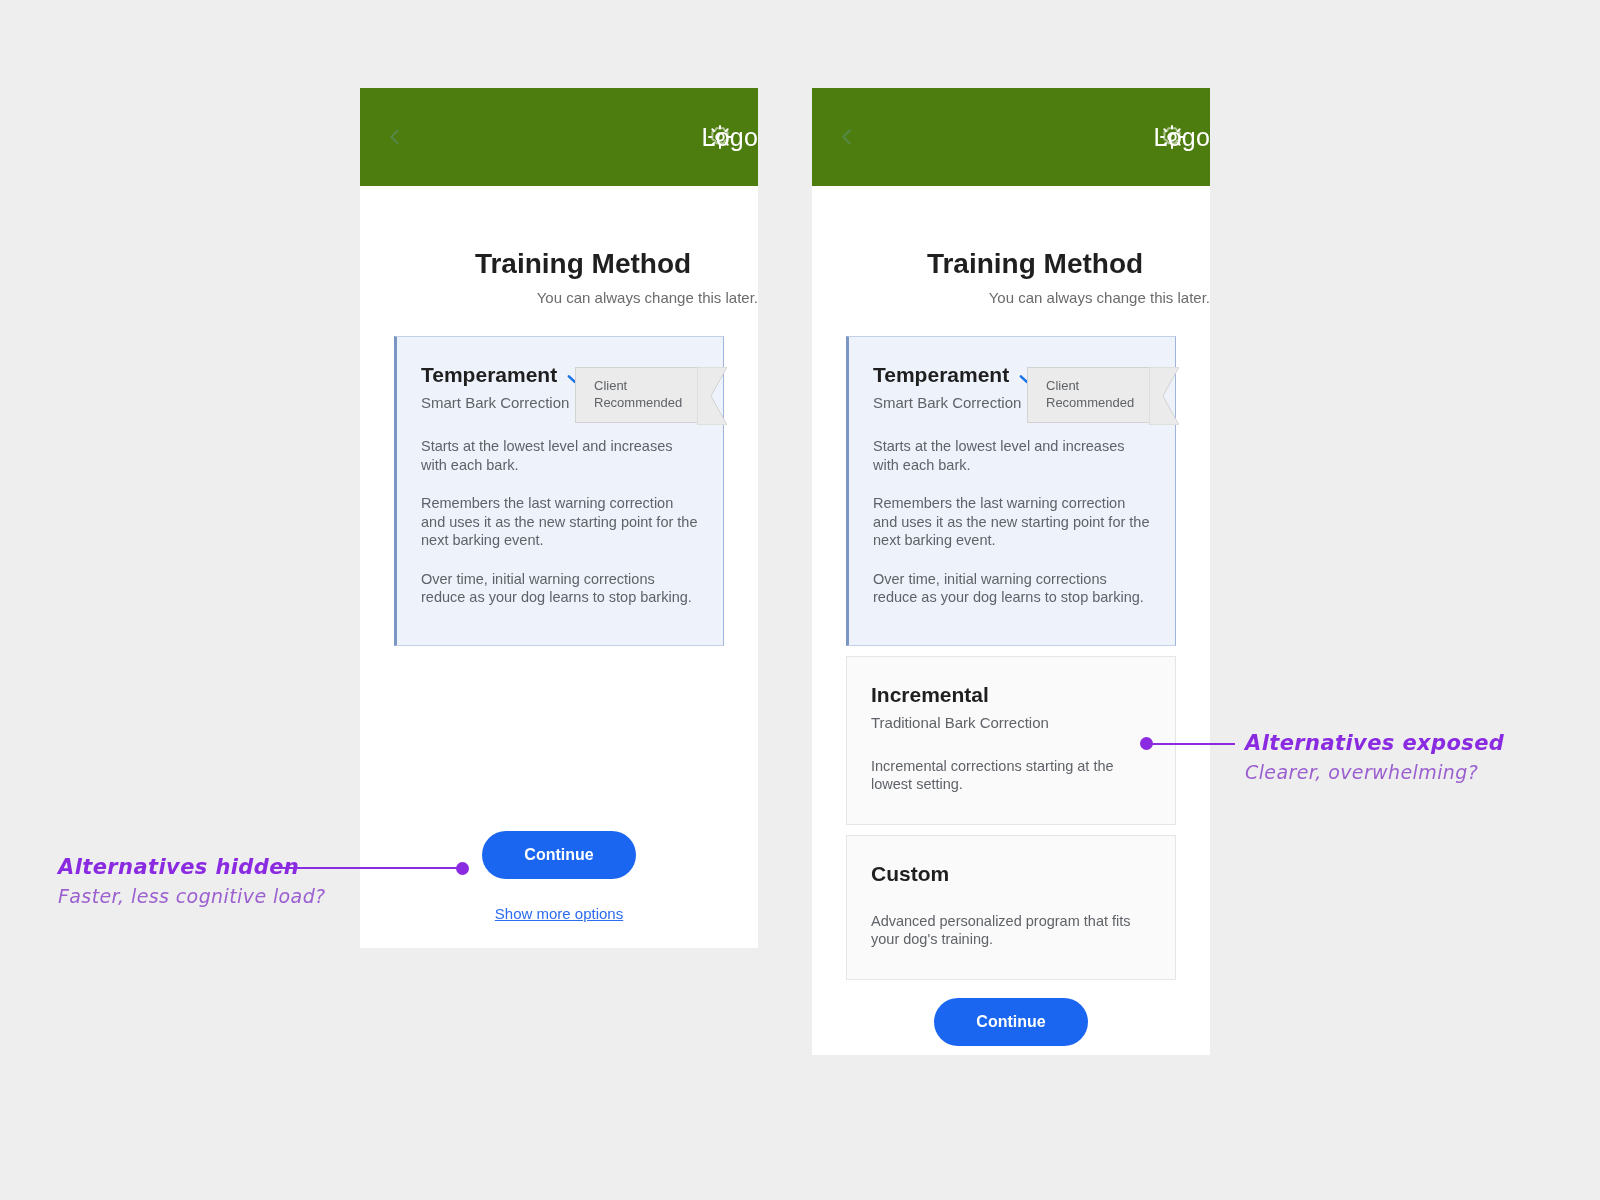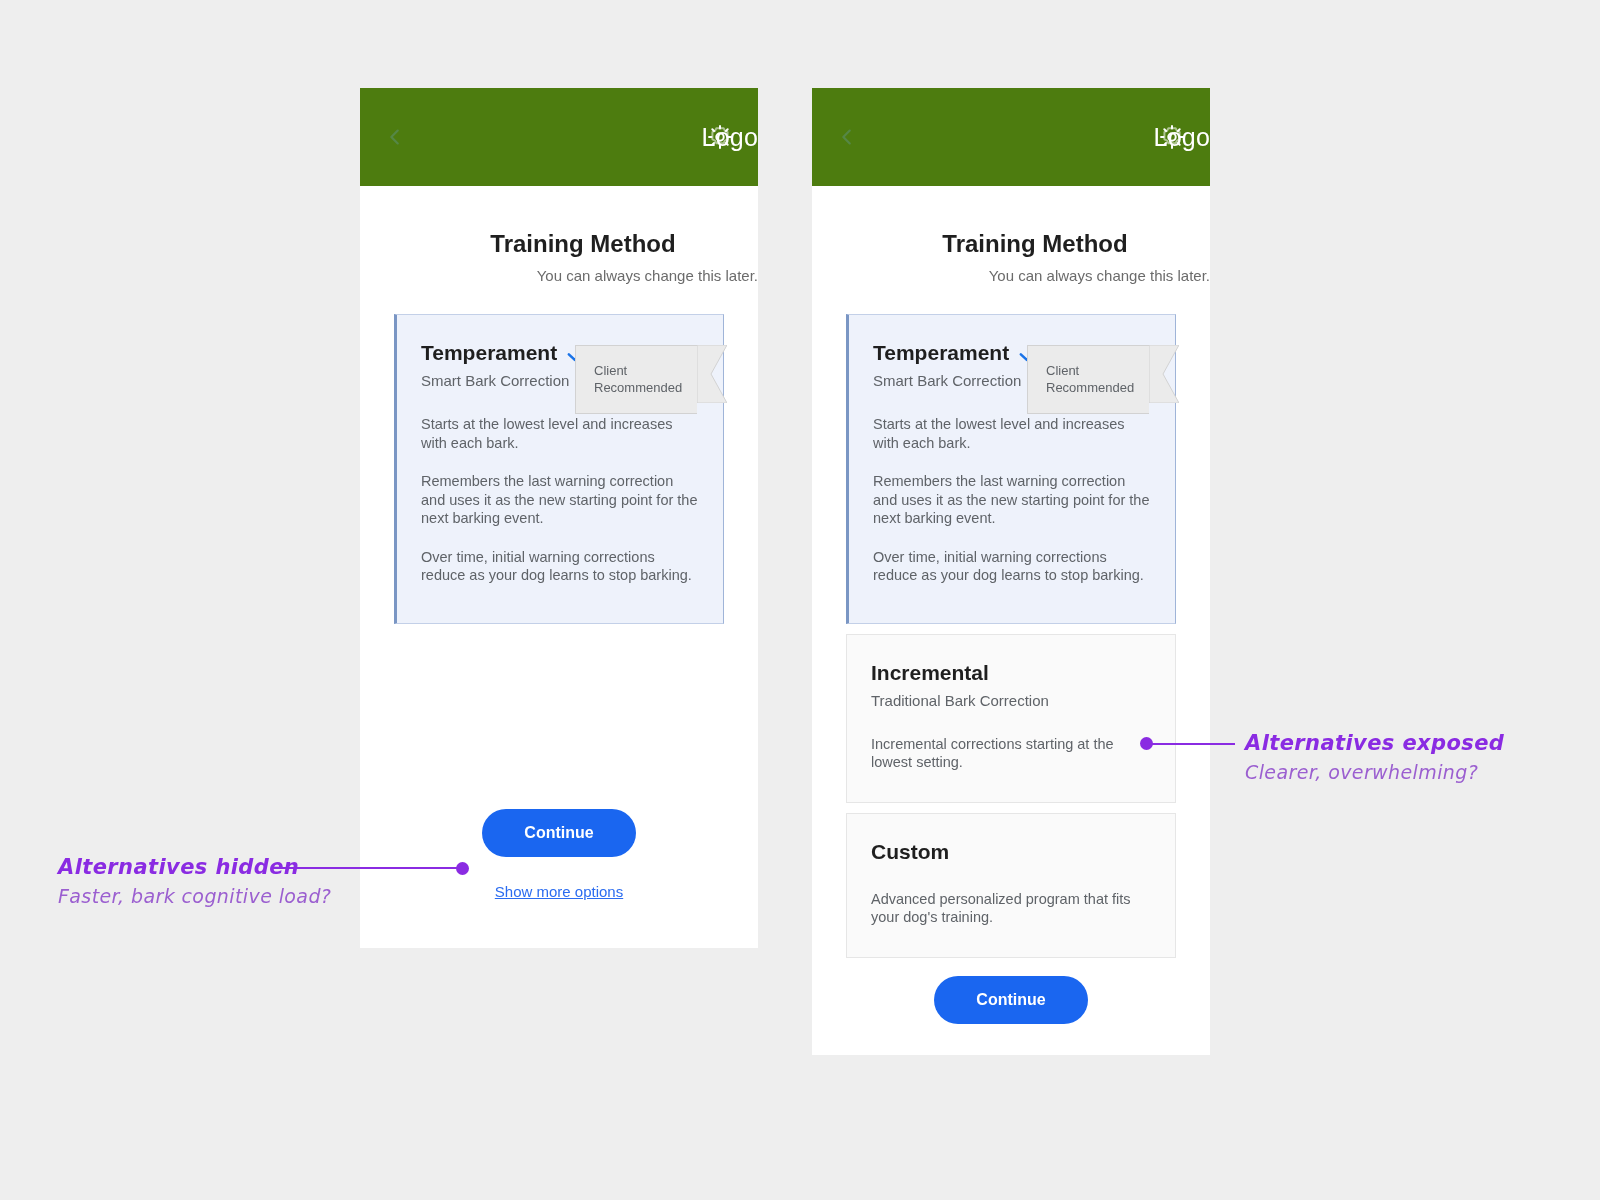--- a/index.html
+++ b/index.html
@@ -44,24 +44,24 @@
     position: absolute;
     right: 24px; top: 50%;
     transform: translateY(-50%);
     width: 28px; height: 28px;
   }
 
   .screen-body { padding: 0 0; }
 
   .page-title {
     text-align: center;
-    font-size: 24px;
+    font-size: 28px;
     font-weight: bold;
     color: #1f1f1f;
-    margin-top: 44px;
+    margin-top: 62px;
     padding-left: 48px;
   }
   .page-sub {
     text-align: right;
     font-size: 15px;
     color: #6b6b6b;
     margin-top: 9px;
   }
 
   
@@ -105,21 +105,21 @@
     max-width: 300px;
   }
   .card-para.first { margin-top: 26px; }
 
   
   .ribbon {
     position: absolute;
     top: 30px;
     left: 178px;
     width: 122px;
-    height: 69px;
+    height: 56px;
     background: #ebebeb;
     border: 1px solid #d2d2d2;
     border-right: none;
     display: flex;
     align-items: center;
     padding-left: 18px;
   }
   .ribbon-label {
     font-size: 13px;
     line-height: 1.28;
@@ -329,21 +329,21 @@
       </div>
 
       <div class="cta-wrap">
         <button class="btn-primary">Continue</button>
       </div>
     </div>
   </div>
 
   <div class="anno" id="anno-left">
     <div class="anno-l1">Alternatives hidden</div>
-    <div class="anno-l2">Faster, bark cognitive load?</div>
+    <div class="anno-l2">Faster, less cognitive load?</div>
   </div>
   <div class="leader" id="leader-left"></div>
   <div class="leader-dot" id="dot-left"></div>
 
   <div class="anno" id="anno-right">
     <div class="anno-l1">Alternatives exposed</div>
     <div class="anno-l2">Clearer, overwhelming?</div>
   </div>
   <div class="leader" id="leader-right"></div>
   <div class="leader-dot" id="dot-right"></div>

